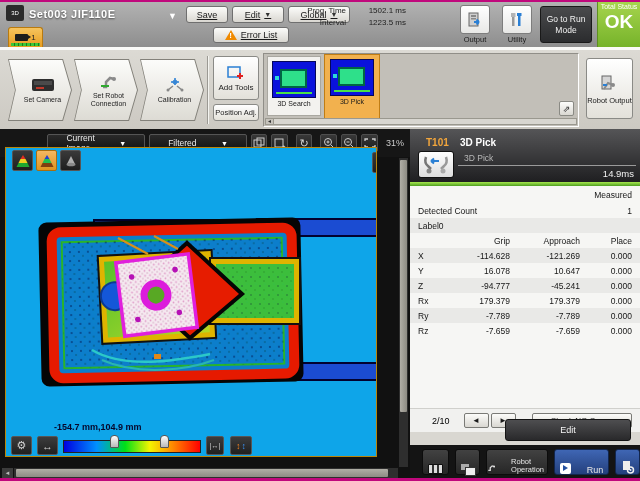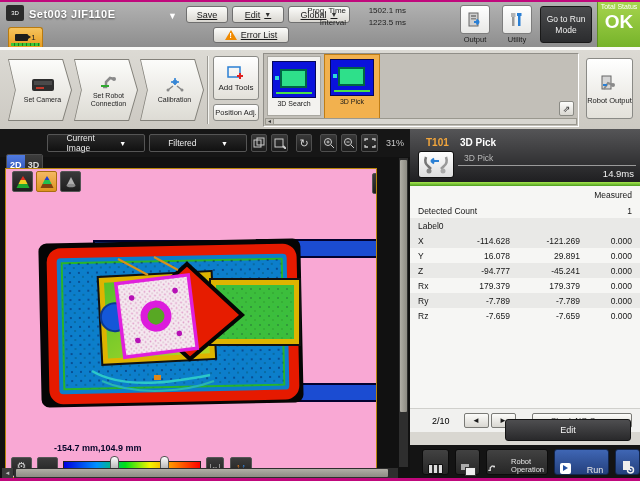--- a/index.html
+++ b/index.html
@@ -59,21 +59,21 @@
   
   .viewer-bar{left:0;top:129px;width:410px;height:28px;background:#161616;display:flex;align-items:center;gap:4px;padding:0 6px;}
   .v-toggle{display:flex;border:1px solid #4c4c4c;border-radius:2px;overflow:hidden;height:22px;margin-top:44px;}
   .v-toggle .t2d{width:22px;background:linear-gradient(#4f7ae0,#2b4db0);color:#fff;font-size:9px;font-weight:bold;display:flex;align-items:center;justify-content:center;}
   .v-toggle .t3d{width:22px;background:linear-gradient(#3c3c3c,#242424);color:#ddd;font-size:9px;font-weight:bold;display:flex;align-items:center;justify-content:center;}
   .v-dd{height:18px;background:linear-gradient(#2a2a2a,#111);border:1px solid #555;border-radius:2px;color:#eee;font-size:8.5px;
         display:flex;align-items:center;justify-content:space-between;padding:0 18px;}
   .v-ic{width:20px;height:18px;background:linear-gradient(#383838,#1c1c1c);border:1px solid #4e4e4e;border-radius:2px;
         display:flex;align-items:center;justify-content:center;color:#d8d8d8;font-size:11px;}
   .zoom-pct{color:#ccc;font-size:9px;margin-left:4px;}
-  .canvas{left:5px;top:168px;width:372px;height:310px;background:#f9a8d4;border:1px solid #b8860b;overflow:hidden;}
+  .canvas{left:5px;top:147px;width:372px;height:310px;background:#0ea5e9;border:1px solid #b8860b;overflow:hidden;}
   .view-mini{width:21px;height:21px;border-radius:2px;display:flex;align-items:center;justify-content:center;}
   .vm-dark{background:linear-gradient(#3a3a3a,#1e1e1e);border:1px solid #555;}
   .vm-sel{background:linear-gradient(#f4b862,#de9420);border:1px solid #a86e10;}
   .coord-text{color:#06062a;font-size:9px;font-weight:bold;}
   .cv-btn{width:21px;height:19px;background:linear-gradient(#3c3c3c,#202020);border:1px solid #565656;border-radius:2px;
           color:#d0d0d0;font-size:11px;display:flex;align-items:center;justify-content:center;}
   .colorbar{height:13px;background:linear-gradient(90deg,#0000e0 0%,#0090ff 24%,#00e018 45%,#f4f400 63%,#ff8800 80%,#ff0000 100%);
             border:1px solid #222;}
   .cb-handle{position:absolute;top:-6px;width:9px;height:13px;background:linear-gradient(#fdfdfd,#b9b9b9);border:1px solid #555;
              border-radius:4px 4px 1px 1px;}
@@ -460,30 +460,36 @@
     <div class="rrow" style="justify-content:flex-end;height:17px;">
       <span>Measured</span>
     </div>
     <div class="rrow">
       <span style="flex:1;">Detected Count</span>
       <span>1</span>
     </div>
     <div class="rrow alt">
       <span>Label0</span>
     </div>
+    <div class="rrow">
+      <span class="c-name"></span>
+      <span class="c-grip">Grip</span>
+      <span class="c-app">Approach</span>
+      <span class="c-place">Place</span>
+    </div>
     <div class="rrow alt">
       <span class="c-name">X</span>
       <span class="c-grip">-114.628</span>
       <span class="c-app">-121.269</span>
       <span class="c-place">0.000</span>
     </div>
     <div class="rrow">
       <span class="c-name">Y</span>
       <span class="c-grip">16.078</span>
-      <span class="c-app">29.891</span>
+      <span class="c-app">10.647</span>
       <span class="c-place">0.000</span>
     </div>
     <div class="rrow alt">
       <span class="c-name">Z</span>
       <span class="c-grip">-94.777</span>
       <span class="c-app">-45.241</span>
       <span class="c-place">0.000</span>
     </div>
     <div class="rrow">
       <span class="c-name">Rx</span>

